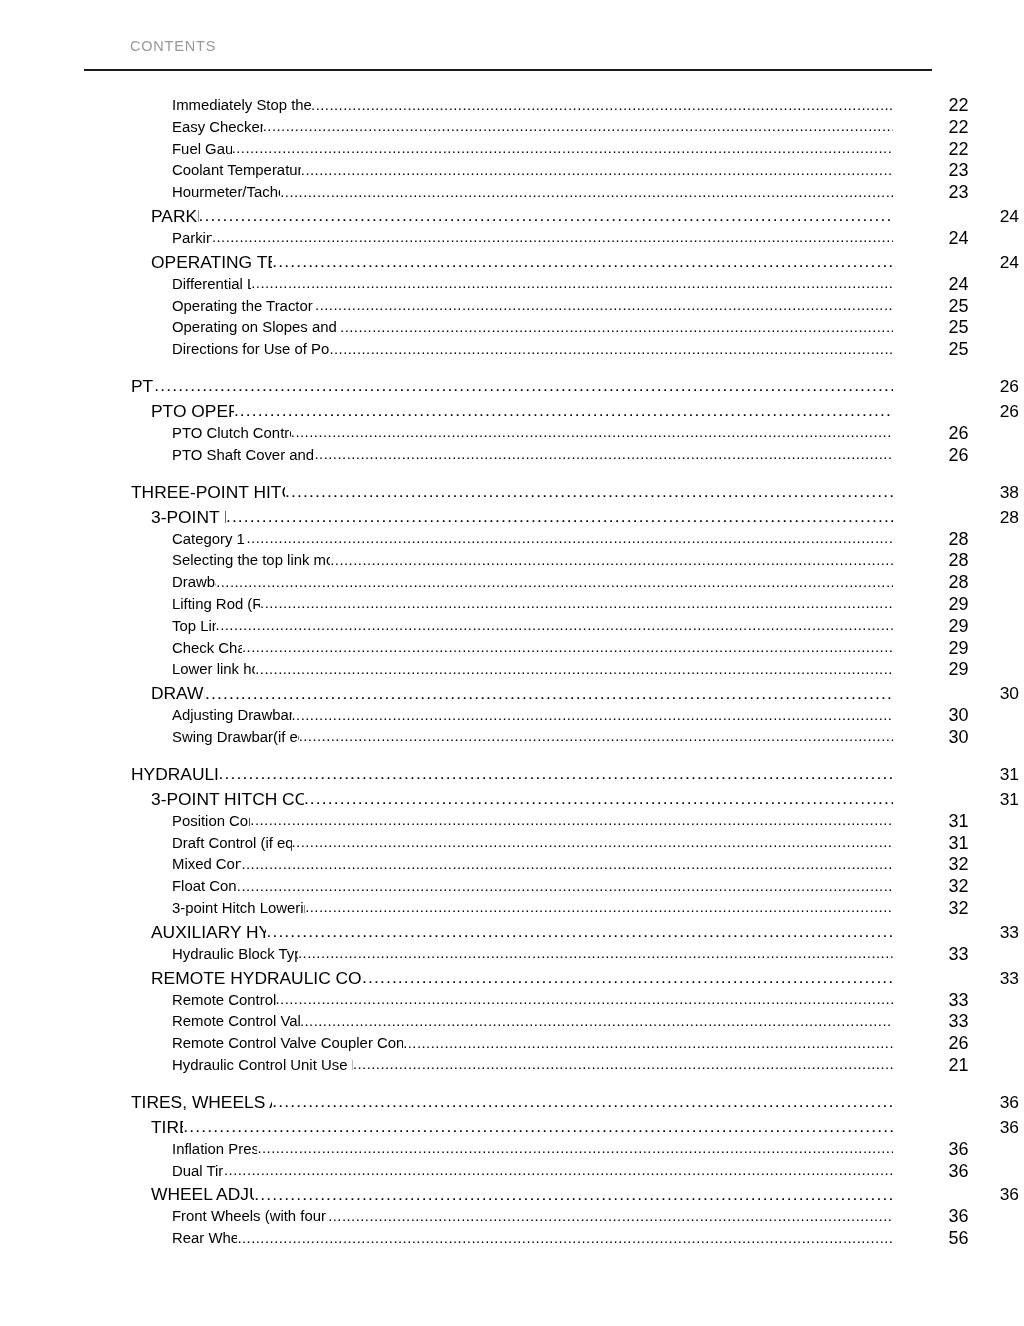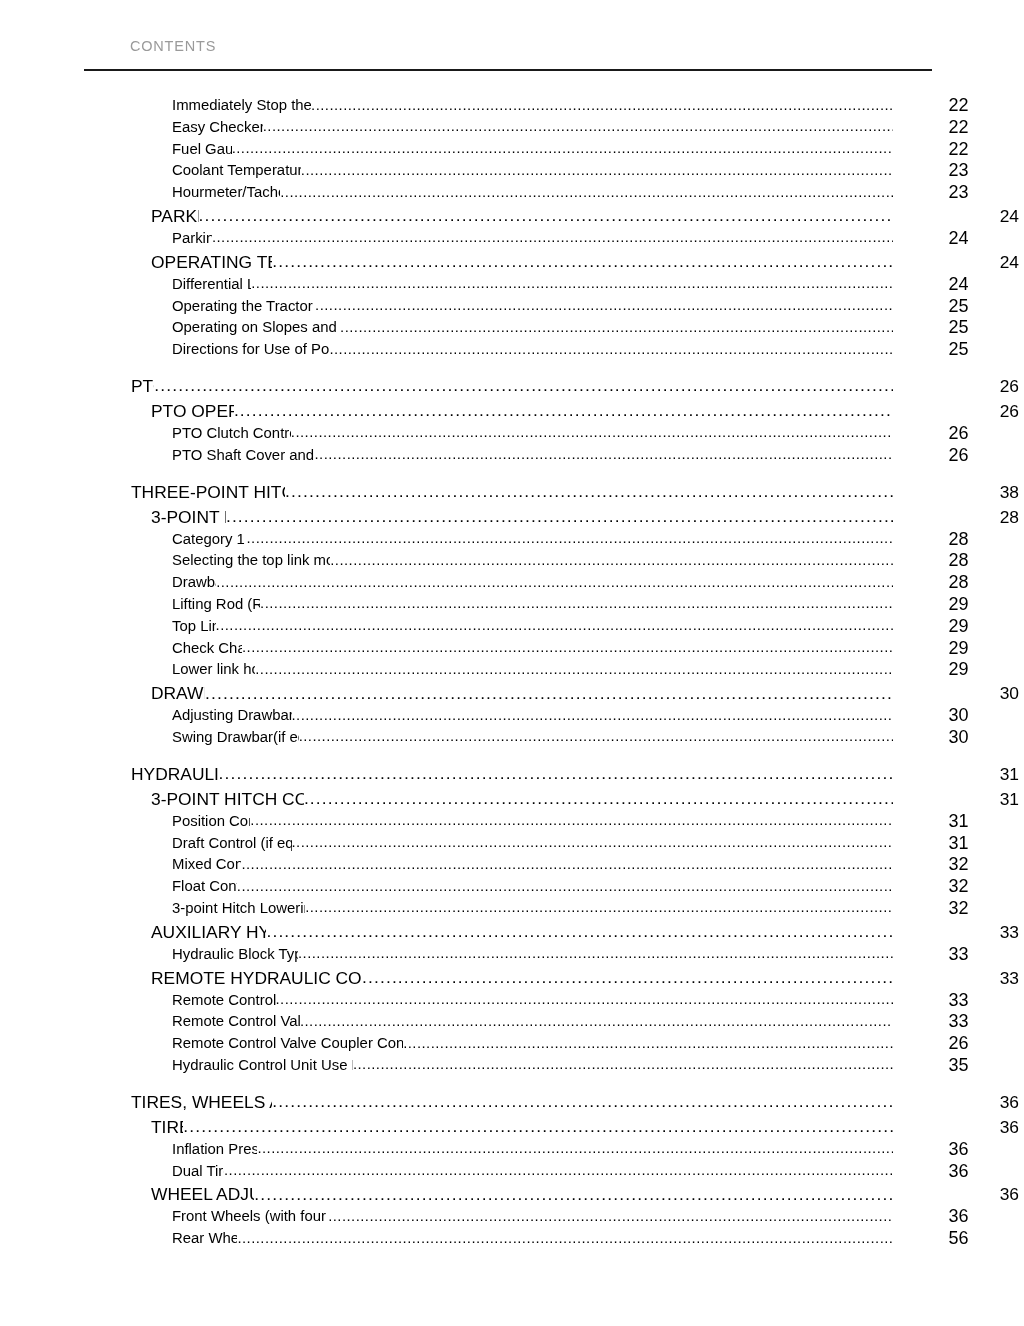--- a/index.html
+++ b/index.html
@@ -336,21 +336,21 @@
         <span class="pageno">33</span>
       </div>
       <div class="entry lvl3">
         <span class="title">Remote Control Valve Coupler Connecting and Disconnecting</span>
         <span class="leader"></span>
         <span class="pageno">26</span>
       </div>
       <div class="entry lvl3">
         <span class="title">Hydraulic Control Unit Use Reference Chart</span>
         <span class="leader"></span>
-        <span class="pageno">35</span>
+        <span class="pageno">21</span>
       </div>
       <div class="entry lvl1">
         <span class="title">TIRES, WHEELS AND BALLAST</span>
         <span class="leader"></span>
         <span class="pageno">36</span>
       </div>
       <div class="entry lvl2">
         <span class="title">TIRES</span>
         <span class="leader"></span>
         <span class="pageno">36</span>

